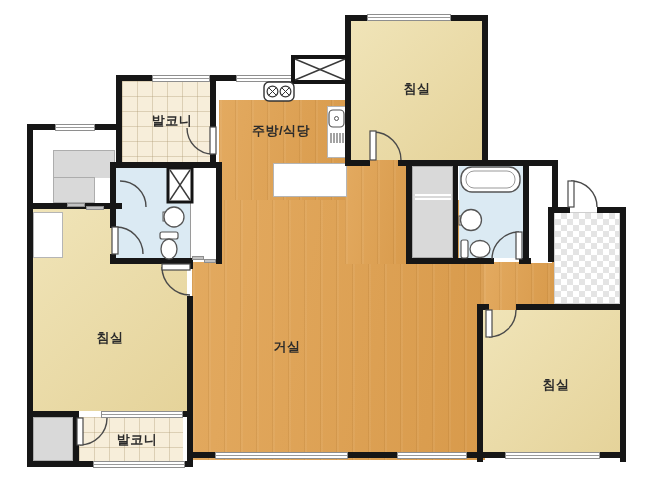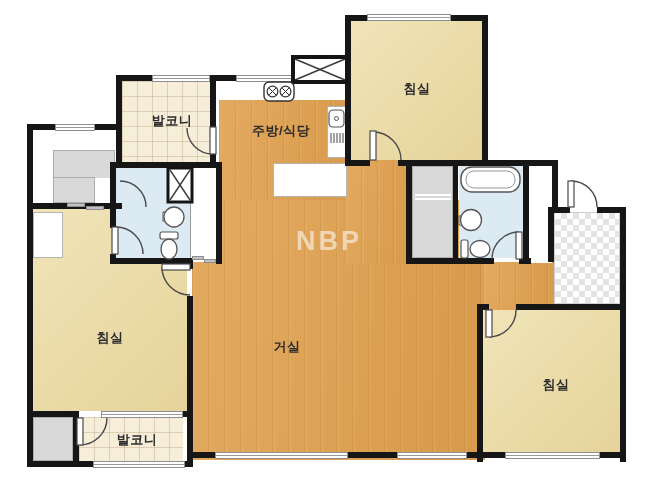--- a/index.html
+++ b/index.html
@@ -201,15 +201,14 @@
   </svg>
 
   <div class="lbl" style="left:172px;top:121px;">발코니</div>
   <div class="lbl" style="left:281px;top:131px;">주방/식당</div>
   <div class="lbl" style="left:417px;top:89px;">침실</div>
   <div class="lbl" style="left:110px;top:338px;">침실</div>
   <div class="lbl" style="left:287px;top:347px;">거실</div>
   <div class="lbl" style="left:556px;top:385px;">침실</div>
   <div class="lbl" style="left:137px;top:440px;">발코니</div>
 
-  <div class="mark" style="left:329px;top:241px;">NBP</div>
 
 </div>
 
 </body></html>

